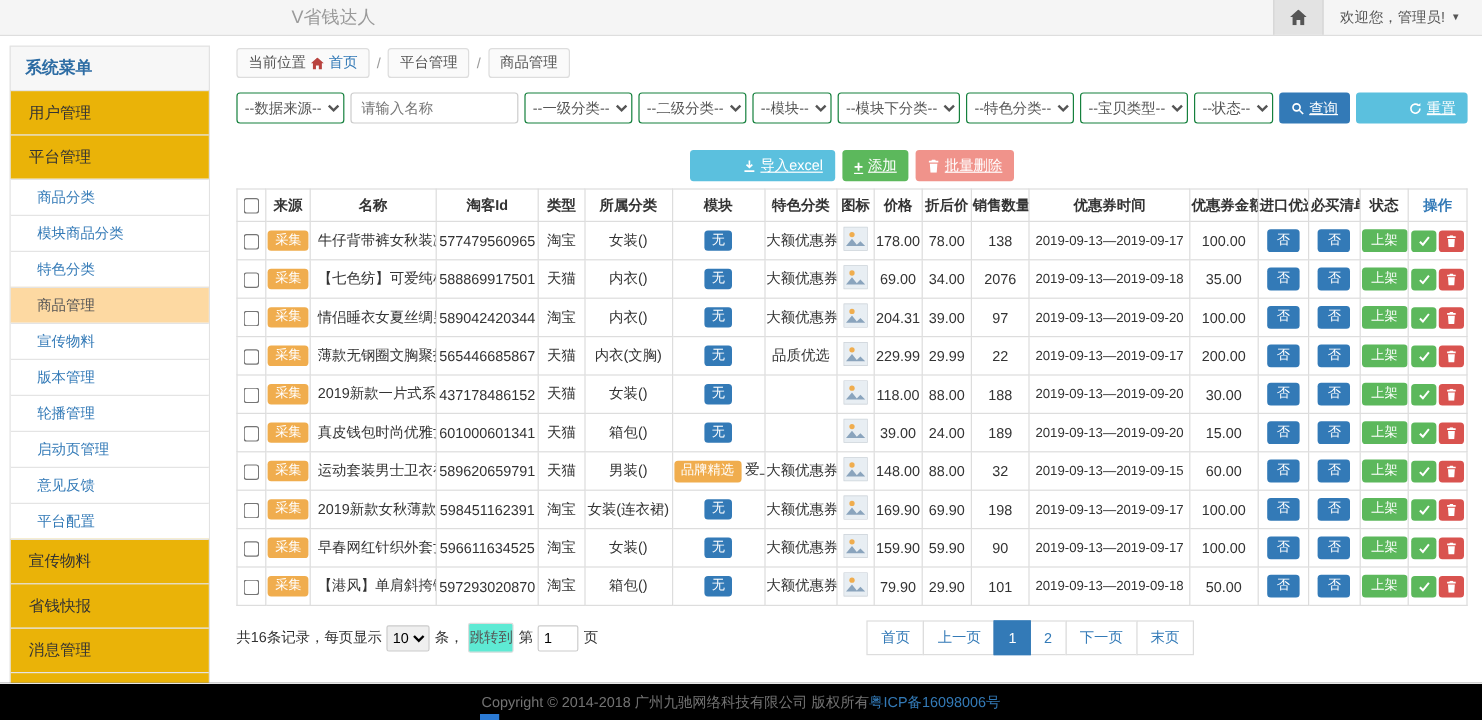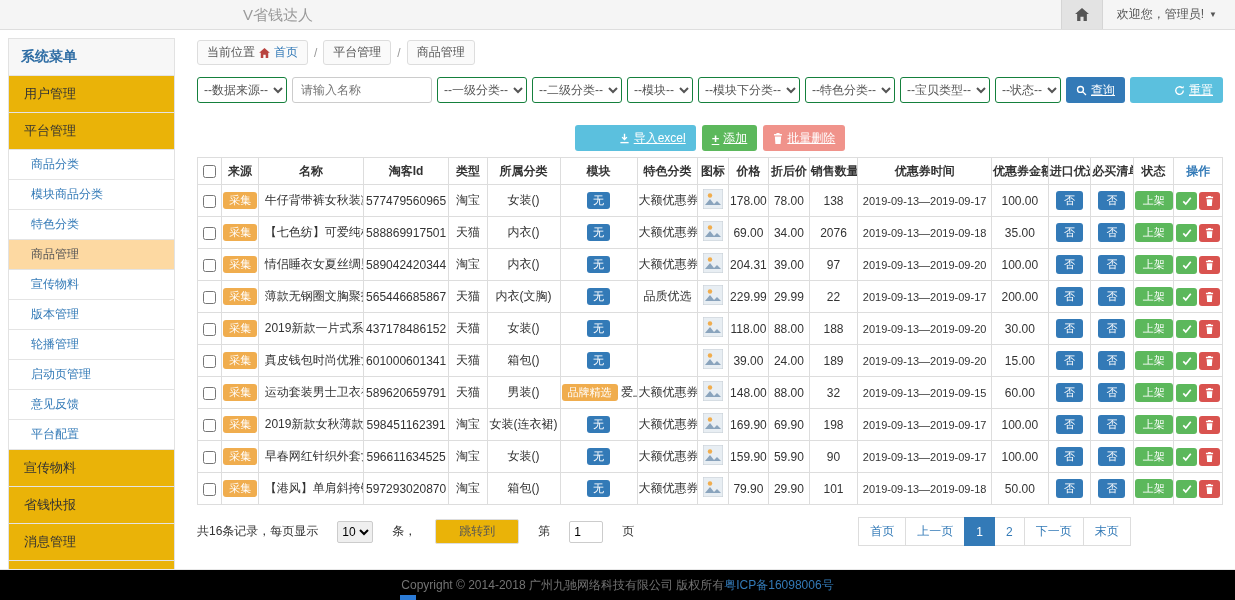--- a/index.html
+++ b/index.html
@@ -62,23 +62,23 @@
     padding:2px 8px; cursor:pointer; font-family:inherit; line-height:1.3; }
   .cb-blue { background:#337ab7; }
   .cb-green { background:#5cb85c; }
   .op-btn { display:inline-flex; align-items:center; justify-content:center; width:21px; height:18px;
     border:none; border-radius:3px; color:#fff; cursor:pointer; margin:0 1px; padding:0; }
   .op-green { background:#5cb85c; }
   .op-red { background:#d9534f; }
   input[type="checkbox"] { margin:0; vertical-align:middle; }
   
   .pager-row { display:flex; align-items:center; margin-top:12px; }
-  .pager-summary { display:flex; align-items:center; gap:19px; color:#333; }
+  .pager-summary { display:flex; align-items:center; gap:4px; color:#333; }
   .size-select { height:22px; border:1px solid #ccc; border-radius:2px; font-size:12px; font-family:inherit; }
-  .jump-btn { background:#eab308; border:1px solid #ddd; border-radius:2px; padding:3px 23px; font-size:12px;
+  .jump-btn { background:#5eead4; border:1px solid #ddd; border-radius:2px; padding:3px 0; font-size:12px;
     font-family:inherit; color:#555; cursor:pointer; }
   .jump-input { width:34px; height:22px; border:1px solid #ccc; border-radius:2px; padding:0 4px;
     font-size:12px; font-family:inherit; }
   .pager { display:flex; margin-left:225px; }
   .page-btn { border:1px solid #ddd; background:#fff; color:#337ab7; padding:5px 11px; font-size:12px;
     cursor:pointer; margin-left:-1px; font-family:inherit; }
   .page-btn.active { background:#337ab7; border-color:#337ab7; color:#fff; z-index:1; }
   
   .footer { position:absolute; left:0; right:0; bottom:0; height:31px; background:#000000;
     border-top:1px solid #e7e7e7; display:flex; align-items:center; justify-content:center; color:#737373; }

